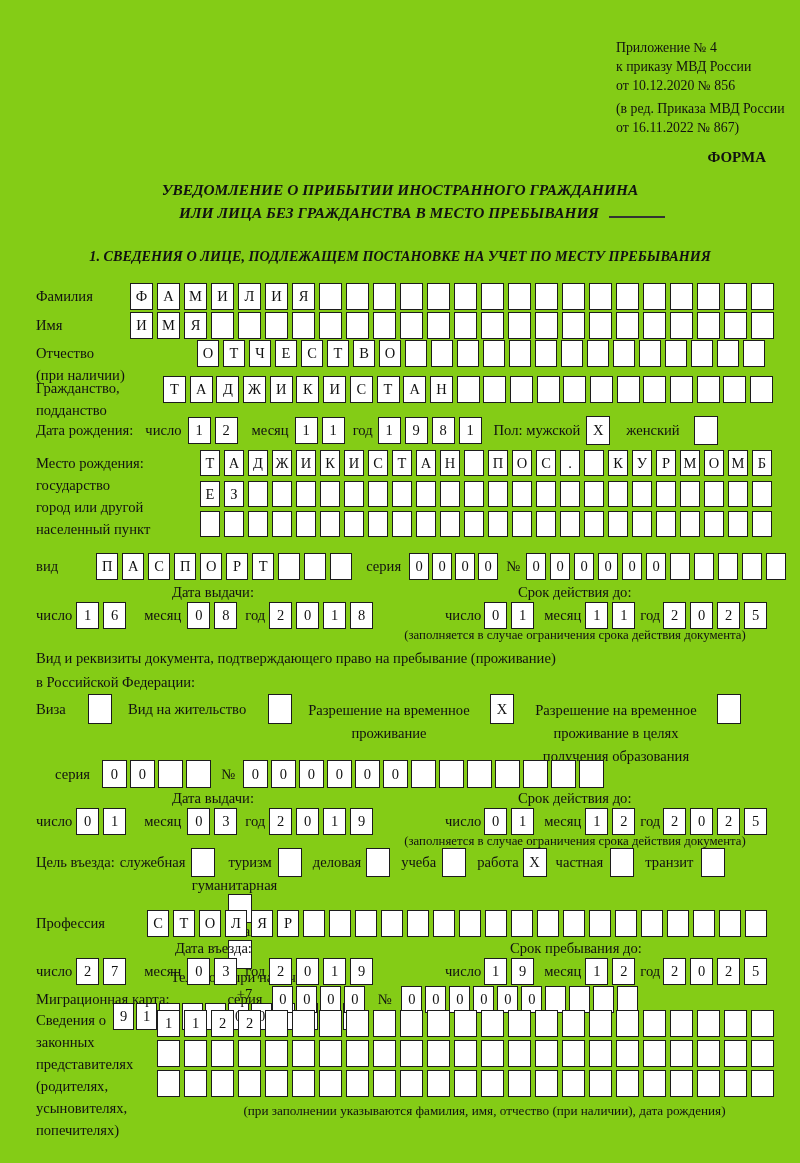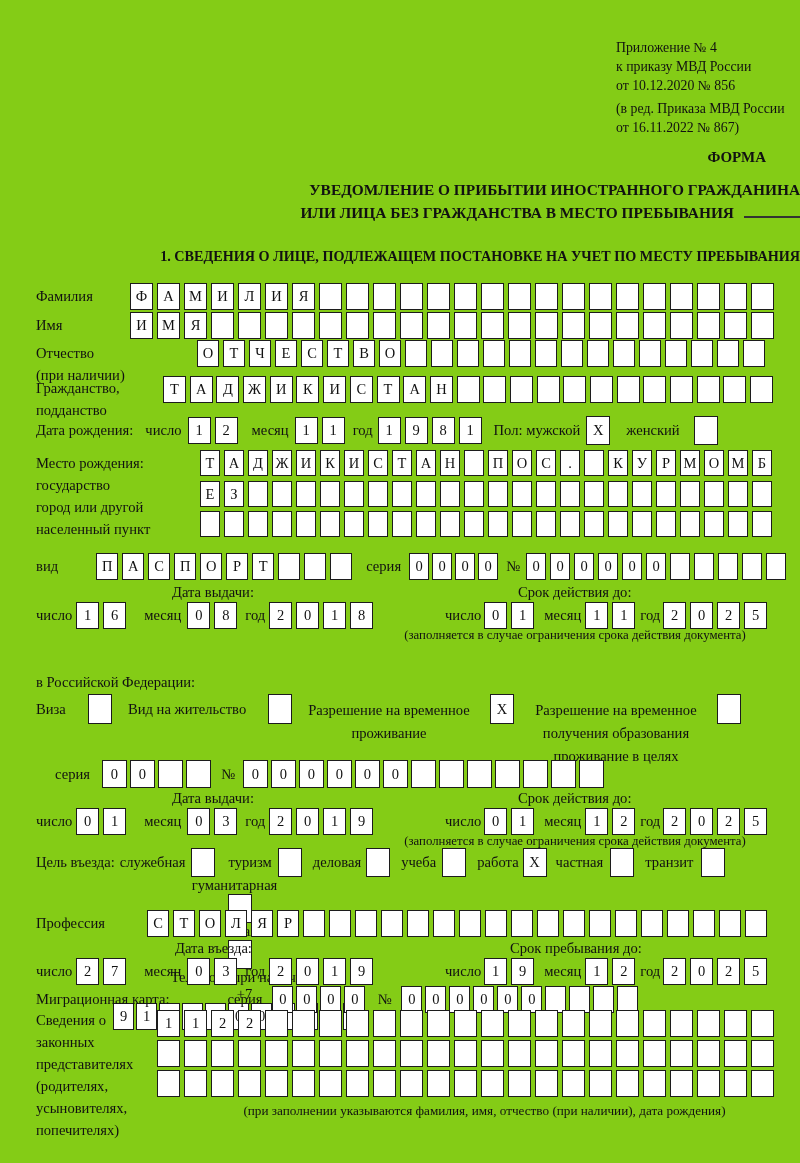--- a/index.html
+++ b/index.html
@@ -8,21 +8,21 @@
     position:relative; width:800px; height:1163px; margin:0 auto;
     background:#84cc16; color:#111;
     font-family:"Liberation Serif","DejaVu Serif",serif;
     font-size:14.6px; overflow:hidden;
   }
   .abs { position:absolute; }
   .row { position:absolute; display:flex; align-items:center; }
   .lbl { font-size:14.6px; white-space:nowrap; flex:none; }
   .small { font-size:12.8px; }
   .b { font-weight:bold; }
-  .center { left:0; right:0; text-align:right; }
+  .center { left:0; right:0; text-align:center;font-style:italic; }
   .cells { display:flex; gap:var(--gap,4px); flex:none; }
   .cell {
     width:var(--cw,23px); height:var(--ch,27px);
     border:1.8px solid #1c1c1c; background:#fff;
     display:flex; align-items:center; justify-content:center;
     font-size:14.5px; color:#111; flex:none;
   }
   .hdr { line-height:19px; font-size:13.8px; }
   .underline-slot { display:inline-block; width:56px; border-bottom:2px solid #333; height:2px; margin-left:10px; }
   .twoline { text-align:center; line-height:23px; }
@@ -346,41 +346,42 @@
     <span class="lbl" style="margin-left:5px">год</span>
     <div class="cells" style="margin-left:3px">
         <span class="cell">2</span>
         <span class="cell">0</span>
         <span class="cell">2</span>
         <span class="cell">5</span>
       </div>
   </div>
   <div class="abs small" style="left:375px; top:628px; width:400px; text-align:center;">(заполняется в случае ограничения срока действия документа)</div>
 
+  <div class="abs lbl" style="left:36px; top:650px;">Вид и реквизиты документа, подтверждающего право на пребывание (проживание)</div>
   <div class="abs lbl" style="left:36px; top:674px;">в Российской Федерации:</div>
 
   <div class="abs lbl" style="left:36px; top:701px;">Виза</div>
   <div class="abs cells" style="left:88px; top:694px; --cw:24px; --ch:30px;">
       <span class="cell"></span>
     </div>
   <div class="abs lbl" style="left:128px; top:701px;">Вид на жительство</div>
   <div class="abs cells" style="left:268px; top:694px; --cw:24px; --ch:30px;">
       <span class="cell"></span>
     </div>
   <div class="abs twoline" style="left:300px; top:699px; width:178px;">
     <div>Разрешение на временное</div>
     <div>проживание</div>
   </div>
   <div class="abs cells" style="left:490px; top:694px; --cw:24px; --ch:30px;">
       <span class="cell">X</span>
     </div>
   <div class="abs twoline" style="left:525px; top:699px; width:182px;">
     <div>Разрешение на временное</div>
+    <div>проживание в целях</div>
     <div>получения образования</div>
-    <div>проживание в целях</div>
   </div>
   <div class="abs cells" style="left:717px; top:694px; --cw:24px; --ch:30px;">
       <span class="cell"></span>
     </div>
 
   <div class="row" style="left:55px; top:760px;">
     <span class="lbl">серия</span>
     <div class="cells" style="margin-left:12px; --cw:25px; --ch:28px; --gap:3px;">
         <span class="cell">0</span>
         <span class="cell">0</span>

